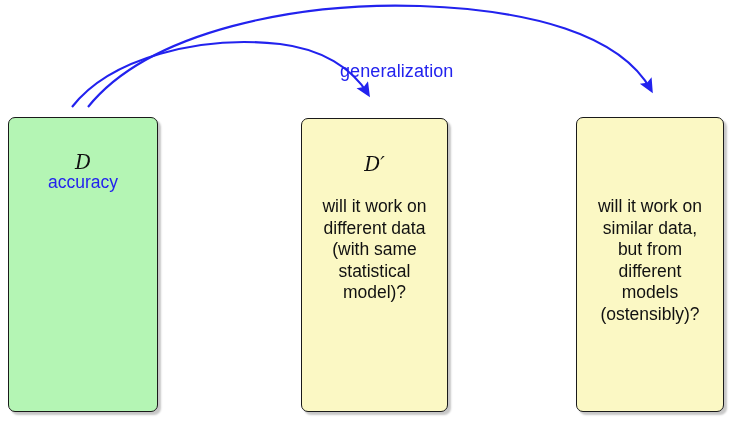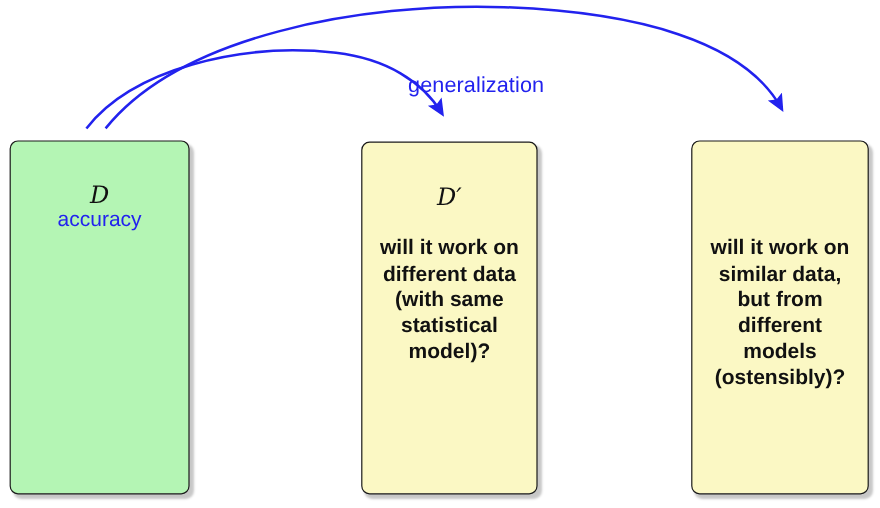--- a/index.html
+++ b/index.html
@@ -72,21 +72,20 @@
     font-size: 20px;
     color: #111111;
     line-height: 1;
   }
   .body-text {
     font-family: "Liberation Sans", sans-serif;
     font-size: 17.5px;
     line-height: 21.5px;
     color: #111111;
     white-space: pre-line;
-    font-weight: bold;
   }
   .accent-text {
     font-family: "Liberation Sans", sans-serif;
     font-size: 17.5px;
     line-height: 21px;
     color: #2222ee;
   }
   .g-title { margin-top: 34px; }
   .g-body  { margin-top: 48px; }
   .g-acc   { }

